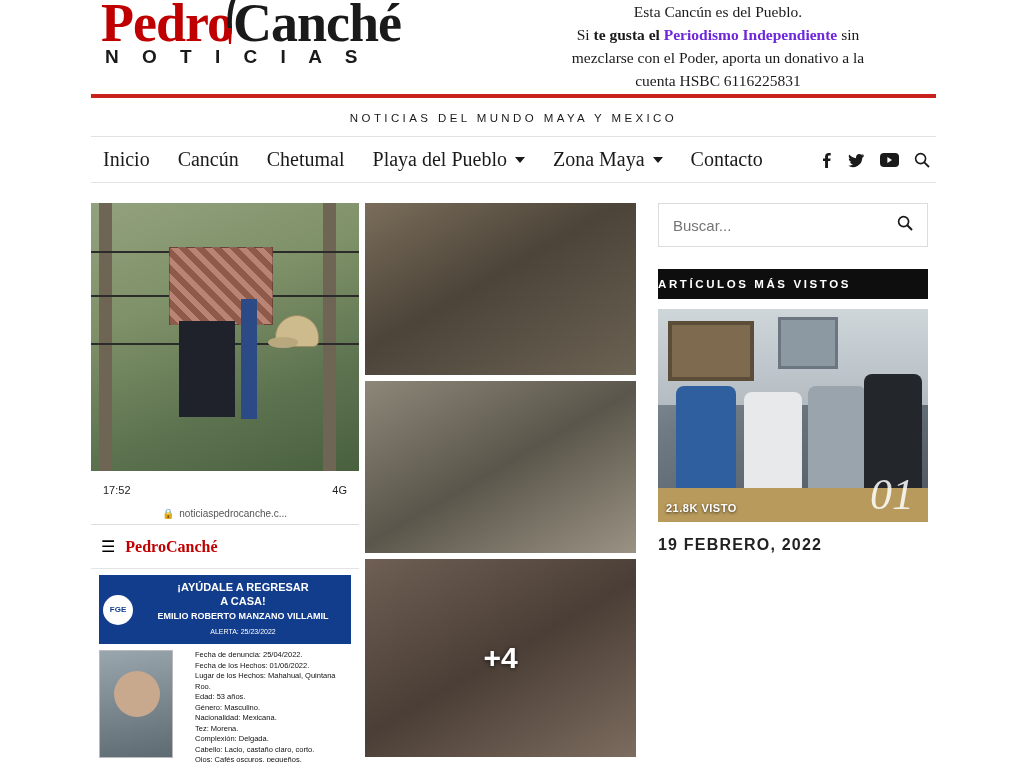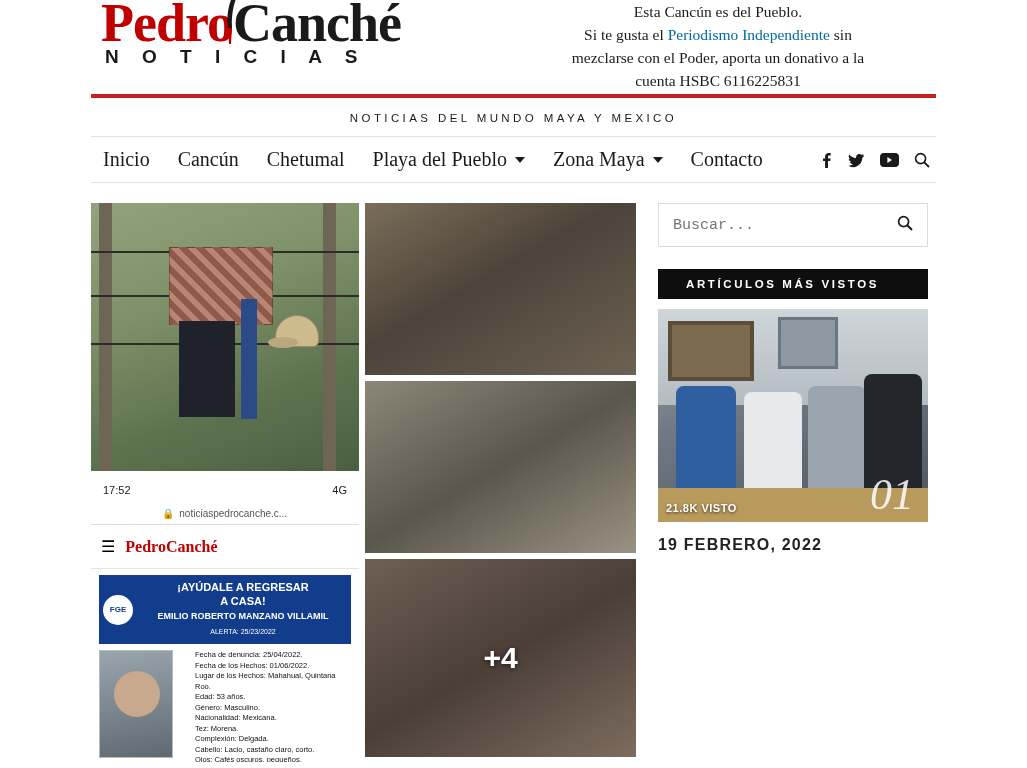--- a/index.html
+++ b/index.html
@@ -64,22 +64,22 @@
   .promo {
     text-align: center;
     font-family: "Liberation Serif", serif;
     font-size: 15.5px;
     color: #1a1a1a;
     line-height: 23px;
     width: 420px;
     margin-right: 8px;
     padding-top: 0px;
   }
-  .promo .red { color: #0369a1; }
-  .promo b { font-weight: normal; }
+  .promo .red { color: #6d28d9; }
+  .promo b { font-weight: bold; }
 
   .red-rule {
     height: 4px;
     background: #c9211e;
     margin-top: 2px;
   }
   .tagline {
     text-align: center;
     font-size: 11.5px;
     font-weight: normal;
@@ -229,32 +229,32 @@
   .sidebar { width: 270px; }
   .searchbox {
     display: flex; align-items: center;
     border: 1px solid #dcdcdc;
     height: 44px;
     padding: 0 14px;
     background: #fff;
   }
   .searchbox input {
     border: none; outline: none; flex: 1;
-    font-family: Liberation Mono, monospace;
+    font-family: Liberation Sans, sans-serif;
     font-size: 15px; color: #777;
     background: transparent;
   }
   .widget-title {
     margin-top: 22px;
     background: #0e0e0e;
     color: #fff;
     font-size: 11.5px;
     font-weight: bold;
     letter-spacing: 2.6px;
-    padding: 9px 28px;
+    padding: 9px 0;
   }
   .post-thumb {
     position: relative;
     height: 213px;
     margin-top: 10px;
     background: linear-gradient(160deg,#9aa3ab 0%,#6f7a84 40%,#4c545c 100%);
     overflow: hidden;
   }
   .post-thumb .views {
     position: absolute; left: 8px; bottom: 8px;

